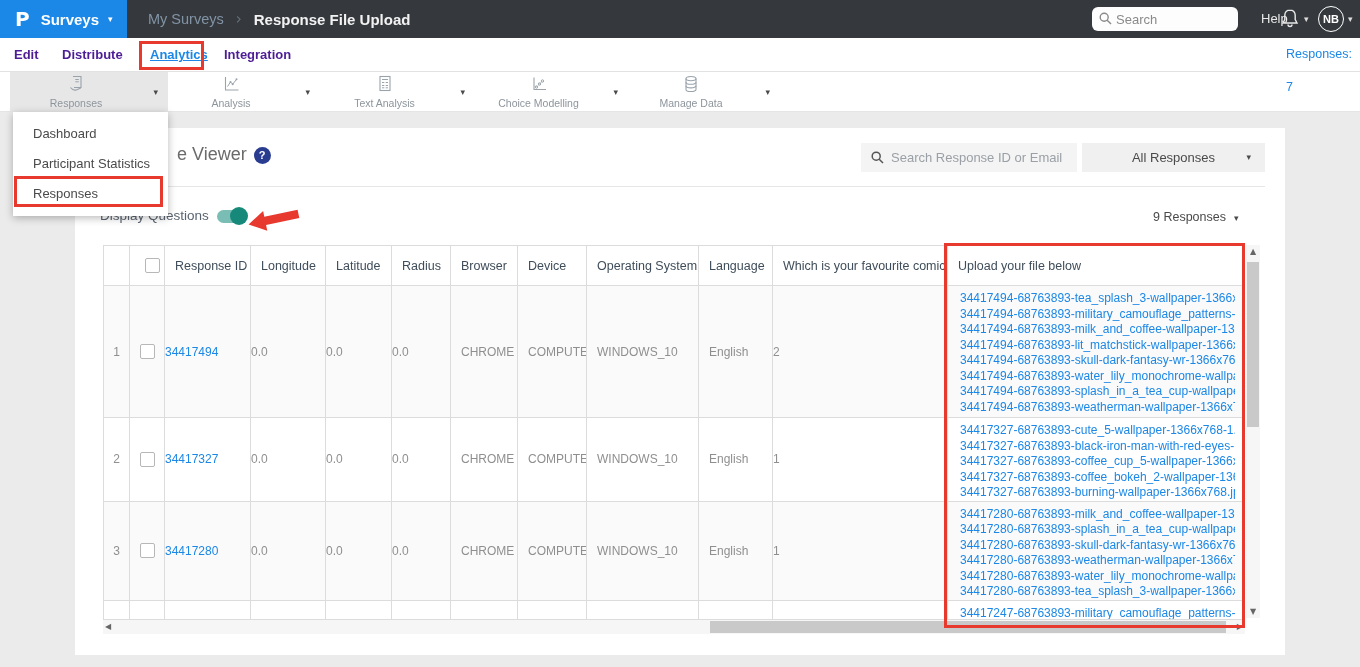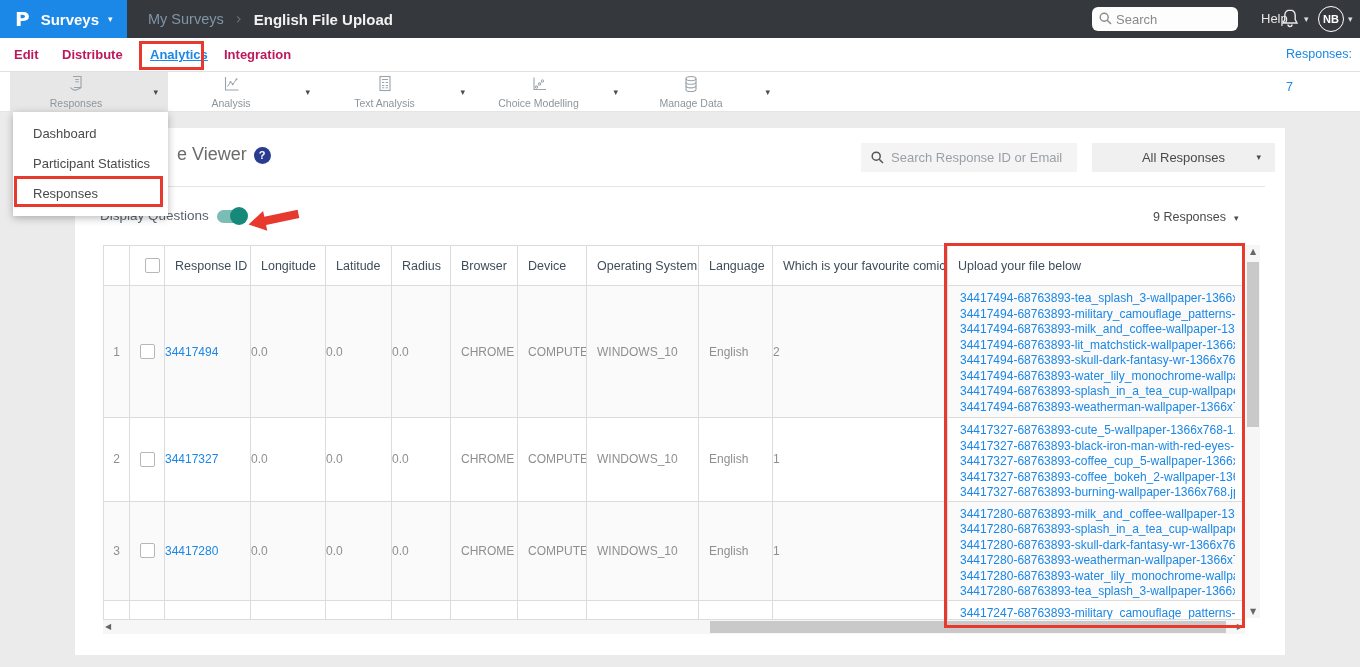--- a/index.html
+++ b/index.html
@@ -22,21 +22,21 @@
   .tb-search input { position:absolute; left:0; top:0; width:100%; height:100%; background:transparent; border:none; outline:none; padding-left:24px; font-size:13px; color:#555; font-family:"Liberation Sans",sans-serif; }
   .tb-search input::placeholder { color:#8a8a8a; }
   .tb-help { position:absolute; left:1249px; top:0; height:38px; line-height:38px; color:#e8e8e8; font-size:13px; cursor:pointer;margin-left:12px; }
   .tb-bell { position:absolute; left:1281px; top:8px; cursor:pointer; }
   .tb-bell-caret { position:absolute; left:1304px; top:0; height:38px; line-height:38px; color:#dcdcdc; font-size:9px; cursor:pointer; }
   .tb-avatar { position:absolute; left:1318px; top:6px; width:26px; height:26px; border:1.5px solid #fff; border-radius:50%; color:#fff; font-size:11px; font-weight:bold; display:flex; align-items:center; justify-content:center; cursor:pointer; }
   .tb-av-caret { position:absolute; left:1348px; top:0; height:38px; line-height:38px; color:#dcdcdc; font-size:9px; cursor:pointer; }
 
   
   .subnav { position:absolute; left:0; top:38px; width:1360px; height:34px; background:#fff; border-bottom:1px solid #e2e2e2; z-index:25; }
-  .subnav .tab { position:absolute; top:0; height:33px; line-height:33px; font-size:13px; font-weight:600; color:#be185d; cursor:pointer; }
+  .subnav .tab { position:absolute; top:0; height:33px; line-height:33px; font-size:13px; font-weight:600; color:#4c1d95; cursor:pointer; }
   .subnav .tab.active { color:#1b87e6; text-decoration:underline; }
   .resp-count { position:absolute; left:1286px; top:0; height:33px; line-height:33px; font-size:12.5px; font-weight:400; color:#1b87e6; }
 
   
   .toolbar { position:absolute; left:0; top:72px; width:1360px; height:40px; background:#fff; border-bottom:1px solid #e5e5e5; z-index:20; }
   .tgroup { position:absolute; top:0; height:40px; cursor:pointer; }
   .tgroup.selected { background:#e7e7e7; }
   .tg-icon { position:absolute; left:0; right:26px; top:3px; height:18px; display:flex; justify-content:center; }
   .tg-label { position:absolute; left:0; right:26px; bottom:3px; text-align:center; font-size:10.5px; color:#8d959c; }
   .tg-caret { position:absolute; right:10px; top:0; height:40px; line-height:40px; font-size:9px; color:#4a4a4a; }
@@ -46,21 +46,21 @@
   .menu-item { height:30px; line-height:30px; padding-left:20px; font-size:13px; color:#4a4a4a; cursor:pointer; }
 
   
   .card { position:absolute; left:75px; top:128px; width:1210px; height:527px; background:#fff; z-index:10; }
   .viewer-title { position:absolute; left:102px; top:16px; font-size:18px; color:#6b6b6b; }
   .help-badge { display:inline-block; width:17px; height:17px; border-radius:50%; background:#293c8f; color:#fff; font-size:11px; font-weight:bold; text-align:center; line-height:17px; margin-left:7px; vertical-align:1px; cursor:pointer; }
   .rv-search { position:absolute; left:786px; top:15px; width:216px; height:29px; background:#f4f4f4; }
   .rv-search svg { position:absolute; left:10px; top:8px; }
   .rv-search input { position:absolute; left:0; top:0; width:100%; height:100%; background:transparent; border:none; outline:none; padding-left:30px; font-size:13px; color:#555; font-family:"Liberation Sans",sans-serif; }
   .rv-search input::placeholder { color:#9aa0a6; }
-  .rv-filter { position:absolute; left:1007px; top:15px; width:183px; height:29px; background:#f0f0f0; font-size:13px; color:#4a4a4a; text-align:center; line-height:29px; cursor:pointer;margin-left:10px; }
+  .rv-filter { position:absolute; left:1007px; top:15px; width:183px; height:29px; background:#f0f0f0; font-size:13px; color:#4a4a4a; text-align:center; line-height:29px; cursor:pointer; }
   .rv-filter .tg-caret { right:14px; height:29px; line-height:29px; }
   .card-divider { position:absolute; left:25px; top:58px; width:1165px; height:1px; background:#e6e6e6; }
   .dq-label { position:absolute; left:25px; top:80px; font-size:13.5px; color:#5a6470; }
   .toggle { position:absolute; left:142px; top:80px; width:30px; height:16px; cursor:pointer; }
   .toggle .track { position:absolute; left:0; top:1.5px; width:30px; height:13px; background:#79bdb4; border-radius:7px; }
   .toggle .knob { position:absolute; right:-1px; top:-1px; width:18px; height:18px; background:#17897b; border-radius:50%; }
   .nine-resp { position:absolute; left:1078px; top:82px; font-size:12.5px; color:#4a4a4a; cursor:pointer; }
   .nine-resp .c { font-size:9px; color:#4a4a4a; margin-left:8px; }
 
   
@@ -101,21 +101,21 @@
 
 <div class="topbar">
   <div class="logo-block">
     <span class="logo glyph">P</span>
     <span class="product">Surveys</span>
     <span class="caret-w glyph">▾</span>
   </div>
   <div class="breadcrumb">
     <span class="crumb1">My Surveys</span>
     <span class="bsep glyph">›</span>
-    <span class="crumb2">English File Upload</span>
+    <span class="crumb2">Response File Upload</span>
   </div>
   <div class="tb-search">
     <svg width="13" height="13" viewBox="0 0 13 13">
         <circle cx="5.2" cy="5.2" r="4" fill="none" stroke="#8a8a8a" stroke-width="1.4"></circle>
         <line x1="8.2" y1="8.2" x2="12" y2="12" stroke="#8a8a8a" stroke-width="1.4"></line>
       </svg>
     <input type="text" placeholder="Search" style="">
   </div>
   <span class="tb-help">Help</span>
   <span class="tb-bell">

